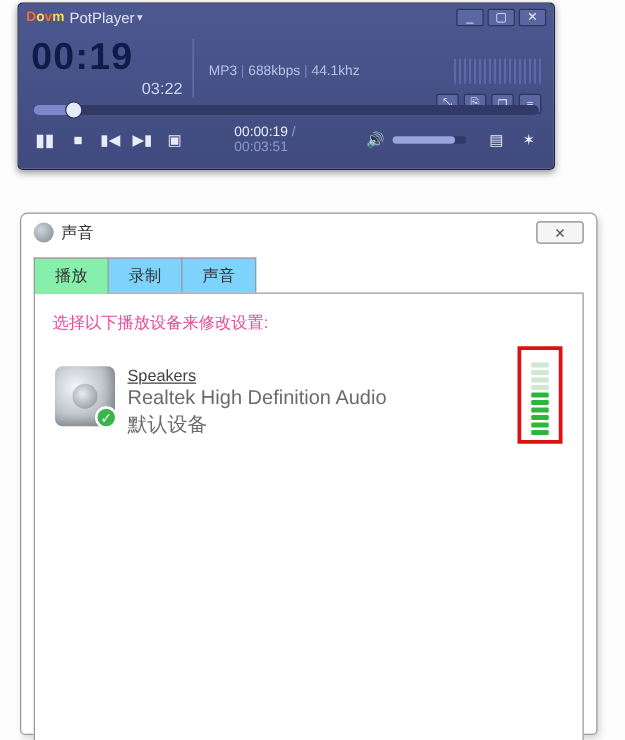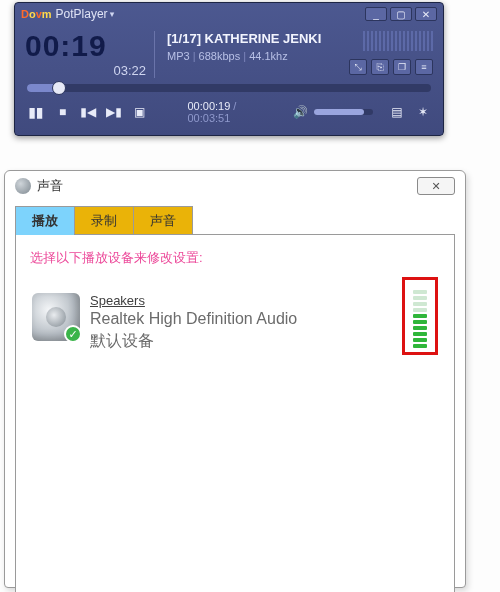--- a/index.html
+++ b/index.html
@@ -17,21 +17,21 @@
   .logo b{color:#ff6a2a}
   .app-title { font-size: 12px; color: #dfe3f5; flex: 0 0 auto; }
   .tb-caret { font-size: 9px; margin-left: 2px; color: #cfd5f0; }
   .titlebar-spacer { flex: 1; }
   .win-btn {
     width: 22px; height: 14px; margin-left: 3px; background: #5b67a3;
     border: 1px solid #2c355e; border-radius: 2px; display: flex; align-items: center; justify-content: center;
     font-size: 10px; color: #e8ebf8; cursor: pointer;
   }
 
-  .main-area { display: flex; padding: 6px 10px 2px 10px; }
+  .main-area { display: flex; padding: 6px 10px 2px 10px; align-items: center; }
   .time-block { width: 130px; border-right: 1px solid #6a74aa; padding-right: 8px;}
   .big-time { font-size: 30px; font-weight: bold; color: #111b4a; letter-spacing: 1px; line-height: 1; }
   .small-time { font-size: 13px; color: #cfd5f0; text-align: right; margin-top: 2px; }
 
   .track-block { flex: 1; padding-left: 12px; position: relative; }
   .track-title { font-size: 13px; font-weight: bold; color: #f2f4fe; white-space: nowrap; overflow: hidden; }
   .track-meta { font-size: 11px; color: #b8c0e6; margin-top: 4px; }
   .track-meta span+span::before{content:" | "; color:#7d87bc;}
   .mini-vis { position: absolute; right: 0; top: 0; width: 70px; height: 20px;
     background: repeating-linear-gradient(90deg,#6a78bb 0 2px, transparent 2px 4px); opacity:.6;}
@@ -50,34 +50,34 @@
   .time-readout { font-size:11px; color:#e8ebf8; margin-left:4px;padding-left:28px;}
   .time-readout .dur{color:#8f99cc;}
   .ctrl-spacer{flex:1;}
   .vol-ico{font-size:12px;color:#e8ebf8;}
   .vol-bar{width:60px;height:6px;background:#313a66;border-radius:3px;position:relative;}
   .vol-fill{position:absolute;left:0;top:0;bottom:0;background:#9aa5de;border-radius:3px;}
   .right-icons{display:flex;gap:6px;margin-left:8px;}
 
   
   .dialog {
-    position:absolute; left:4px; top:170px; width:462px; height:418px;
+    position:absolute; left:16px; top:170px; width:462px; height:418px;
     background:#fff; border:1px solid #9a9a9a; border-radius:6px 6px 4px 4px;
     box-shadow: 2px 3px 6px rgba(0,0,0,.15);
   }
   .dlg-title { height:30px; display:flex; align-items:center; padding:0 10px; }
   .dlg-ico { width:16px;height:16px; border-radius:50%; background:radial-gradient(circle at 35% 35%, #cfd5da, #7e8890); margin-right:6px;}
   .dlg-title-text{font-size:13px;color:#333;}
   .dlg-close { margin-left:auto; width:38px; height:18px; border:1px solid #8a8a8a; border-radius:3px;
     display:flex;align-items:center;justify-content:center; font-size:11px; color:#555; cursor:pointer; background:#f5f5f5;}
 
   .tabstrip { display:flex; padding: 0 10px; margin-top:4px;}
   .tab { padding:5px 16px; font-size:13px; border:1px solid #9a9a9a; border-bottom:none;
-    background:#eab308; color:#333; margin-right:-1px; cursor:pointer; position:relative; top:1px;}
-  .tab.active { background:#7dd3fc; font-weight:bold; z-index:2;}
+    background:#7dd3fc; color:#333; margin-right:-1px; cursor:pointer; position:relative; top:1px;}
+  .tab.active { background:#86efac; font-weight:normal; z-index:2;}
   .tab-panel { margin:0 10px 10px 10px; border:1px solid #9a9a9a; height:360px; padding:14px 14px; position:relative; background:#fff;}
   .instruction { font-size:13px; color:#ec4899; }
 
   .device-row { display:flex; margin-top:22px; padding:4px 2px; }
   .dev-ico-wrap{position:relative;width:48px;height:48px;margin-right:10px;}
   .dev-ico{ width:48px;height:48px;border-radius:6px;
     background: radial-gradient(circle at 35% 35%, #f4f6f8, #b6bdc4 60%, #8a9197);
     box-shadow: inset -4px -4px 8px rgba(0,0,0,.2); position:relative;}
   .dev-ico::after{content:"";position:absolute;left:14px;top:14px;width:20px;height:20px;border-radius:50%;
     background:radial-gradient(circle at 40% 40%, #e9ecef,#7f8890);}
@@ -105,24 +105,20 @@
     <span class="win-btn">✕</span>
   </div>
 
   <div class="main-area">
     <div class="time-block">
       <div class="big-time">00:19</div>
       <div class="small-time">03:22</div>
     </div>
     <div class="track-block">
       <div class="mini-vis"></div>
-      <div class="track-title">
-        <span>[1/17]</span>
-        <span>KATHERINE JENKI</span>
-      </div>
       <div class="track-meta">
         <span>MP3</span>
         <span>688kbps</span>
         <span>44.1khz</span>
       </div>
       <div class="mini-tools">
         <span class="mt">⤡</span>
         <span class="mt">⎘</span>
         <span class="mt">❐</span>
         <span class="mt">≡</span>

